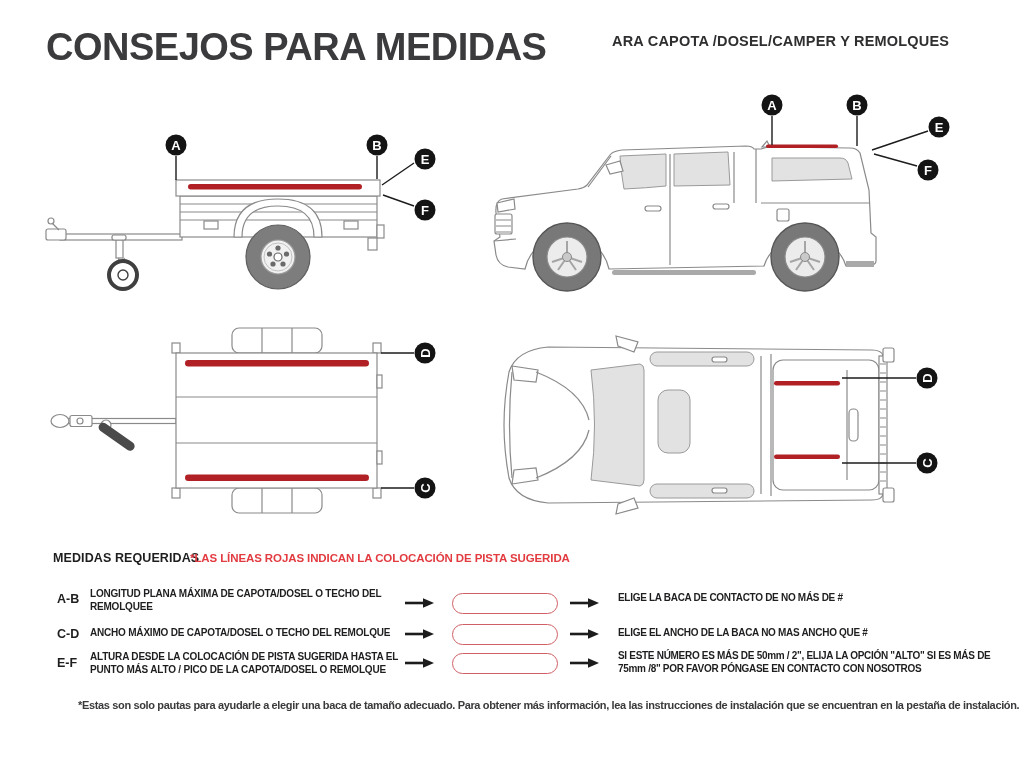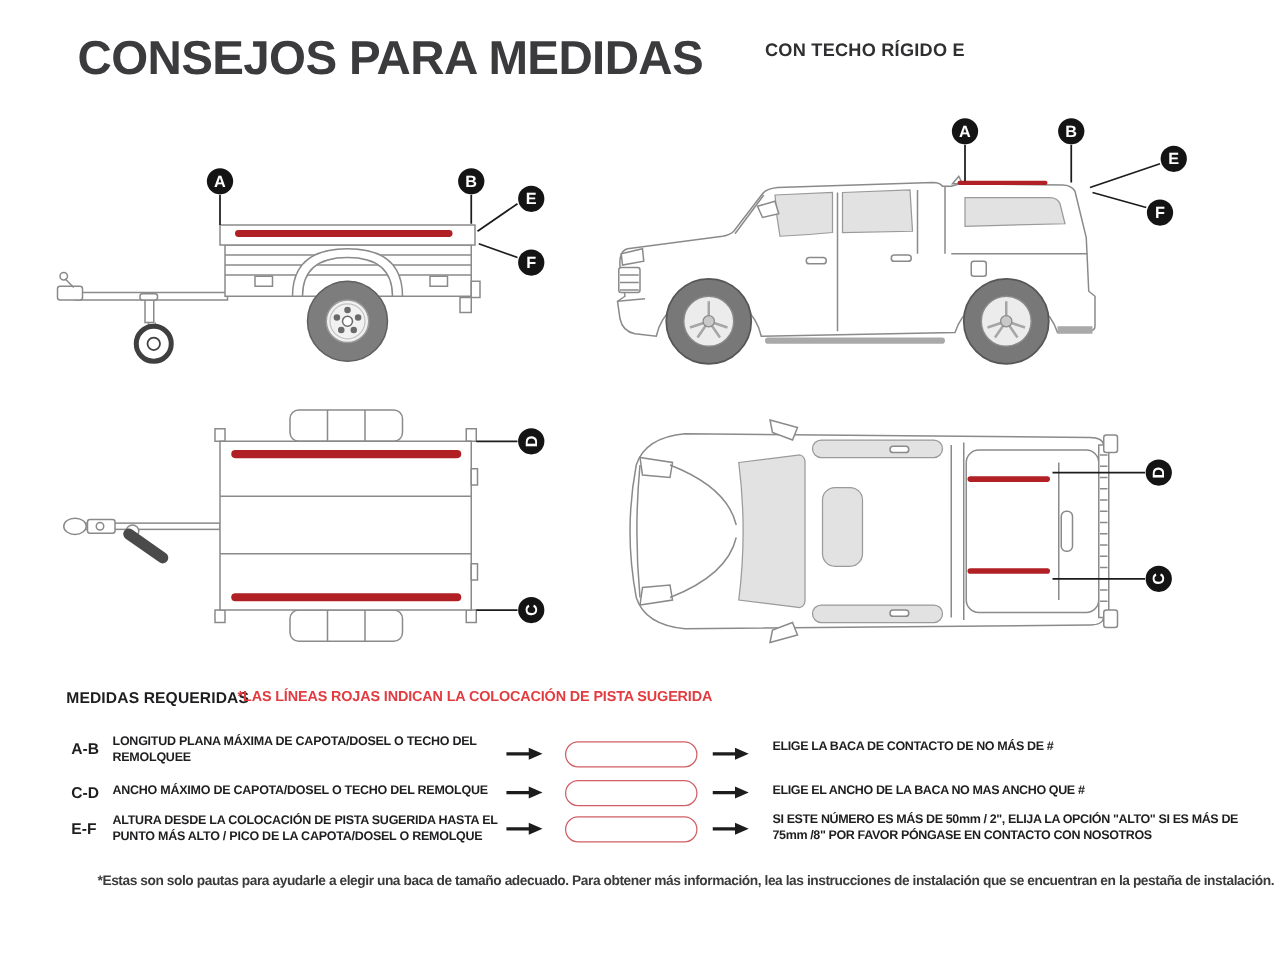--- a/index.html
+++ b/index.html
@@ -3,21 +3,21 @@
 <meta charset="utf-8">
 <style>
   html,body{margin:0;padding:0;}
   body{
     width:1024px;height:768px;position:relative;background:#ffffff;
     font-family:"Liberation Sans","DejaVu Sans",sans-serif;color:#2d2d2f;
     overflow:hidden;
   }
   .abs{position:absolute;}
   #title{
-    left:62px;top:26px;font-size:38px;font-weight:800;letter-spacing:-0.5px;
+    left:46px;top:26px;font-size:38px;font-weight:800;letter-spacing:-0.5px;
     color:#3b3b3d;white-space:nowrap;
   }
   #subtitle{
     left:612px;top:32px;font-size:14.5px;font-weight:700;line-height:19px;
     color:#2f2f31;letter-spacing:0.2px;
   }
   .diagram{position:absolute;}
   #measures-title{left:53px;top:551px;font-size:12.5px;font-weight:700;color:#1e1e20;letter-spacing:0.1px;}
   #measures-note{left:190px;top:551.5px;font-size:11.5px;font-weight:700;color:#e23b40;letter-spacing:-0.1px;}
   .row-key{position:absolute;left:57px;font-size:12.5px;font-weight:700;color:#1e1e20;}
@@ -38,21 +38,21 @@
   svg .marker{fill:#141414;}
   svg .marker-txt{fill:#ffffff;font-family:"Liberation Sans",sans-serif;font-size:13px;font-weight:700;text-anchor:middle;}
   svg .leader{stroke:#1c1c1c;stroke-width:1.4;fill:none;}
   svg .redbar{fill:#b02025;}
 </style>
 </head>
 <body>
 
 <div class="abs" id="title">CONSEJOS PARA MEDIDAS</div>
 <div class="abs" id="subtitle">
-  <div>CON TECHO RÍGIDO E</div>
+  <div>ARA CAPOTA /DOSEL/CAMPER Y REMOLQUES</div>
 </div>
 
 <svg class="diagram" style="left:20px;top:95px" width="430" height="225" viewBox="0 0 430 225">
   <g>
 
     <rect class="lnf" x="40" y="139" width="122" height="6"></rect>
     <rect class="lnf" x="26" y="134" width="20" height="11" rx="2"></rect>
     <circle class="lnf" cx="31" cy="126" r="3"></circle>
     <path class="ln" d="M32,128 L39,135"></path>
 

